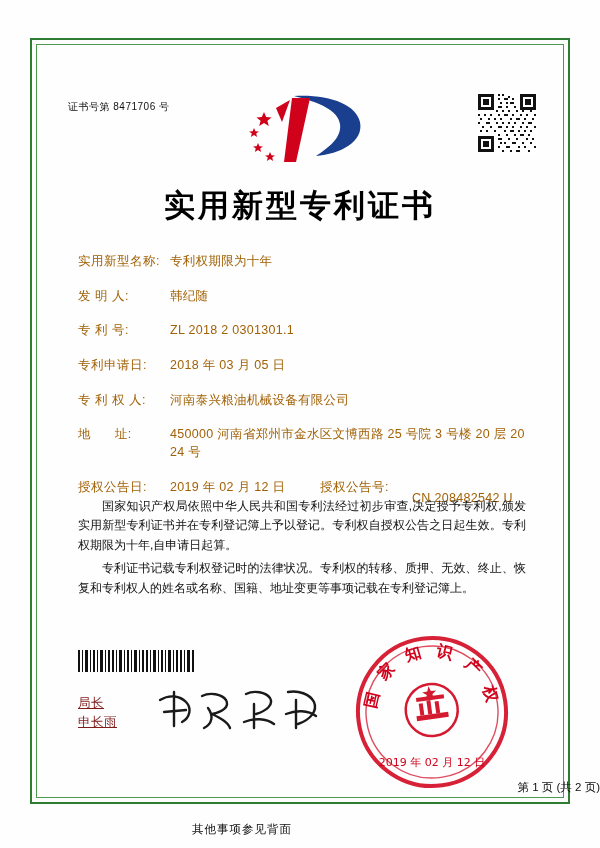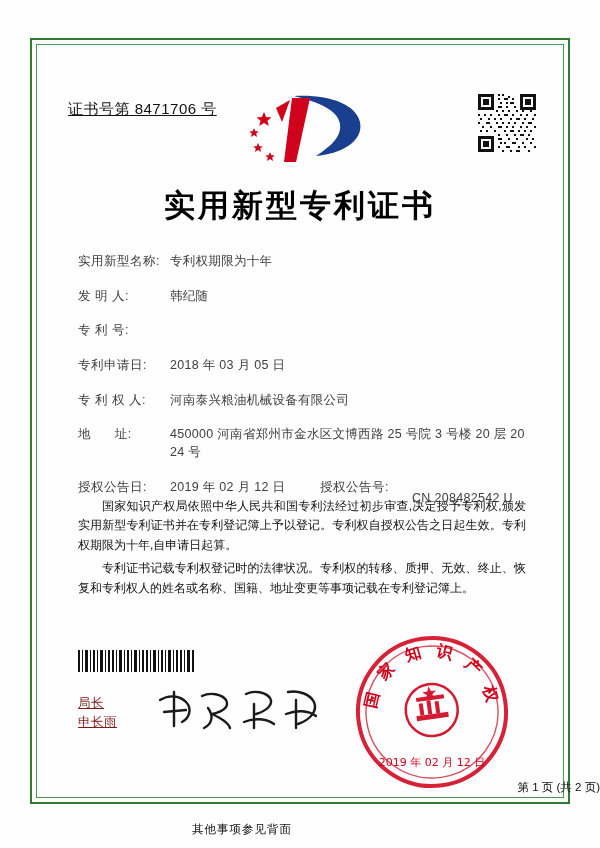--- a/index.html
+++ b/index.html
@@ -39,24 +39,23 @@
     width: 528px;
     height: 754px;
     border: 1px solid #4c9a4f;
     box-sizing: border-box;
   }
 
   
   .cert-no {
     position: absolute;
     left: 68px; top: 100px;
-    font-size: 15px;
+    font-size: 10px;
     letter-spacing: 0.5px;
     color: #111;
-    text-decoration: underline;
   }
 
   
   .logo {
     position: absolute;
     left: 232px; top: 88px;
     width: 140px;
     height: 80px;
   }
 
@@ -81,21 +80,21 @@
     letter-spacing: 3px;
     color: #000000;
   }
 
   
   .fields {
     position: absolute;
     left: 78px; top: 252px;
     width: 450px;
     font-size: 12.5px;
-    color: #404040;
+    color: #a16207;
   }
   .field-row {
     display: flex;
     align-items: flex-start;
     margin-bottom: 16.5px;
     line-height: 1.45;
   }
   .field-label {
     flex: 0 0 92px;
     letter-spacing: 0.5px;
@@ -326,20 +325,21 @@
       <div class="field-value">专利权期限为十年</div>
     </div>
 
     <div class="field-row">
       <div class="field-label">发 明 人:</div>
       <div class="field-value">韩纪随</div>
     </div>
 
     <div class="field-row">
       <div class="field-label">专 利 号:</div>
+      <div class="field-value">ZL 2018 2 0301301.1</div>
     </div>
 
     <div class="field-row">
       <div class="field-label">专利申请日:</div>
       <div class="field-value">2018 年 03 月 05 日</div>
     </div>
 
     <div class="field-row">
       <div class="field-label">专 利 权 人:</div>
       <div class="field-value">河南泰兴粮油机械设备有限公司</div>

